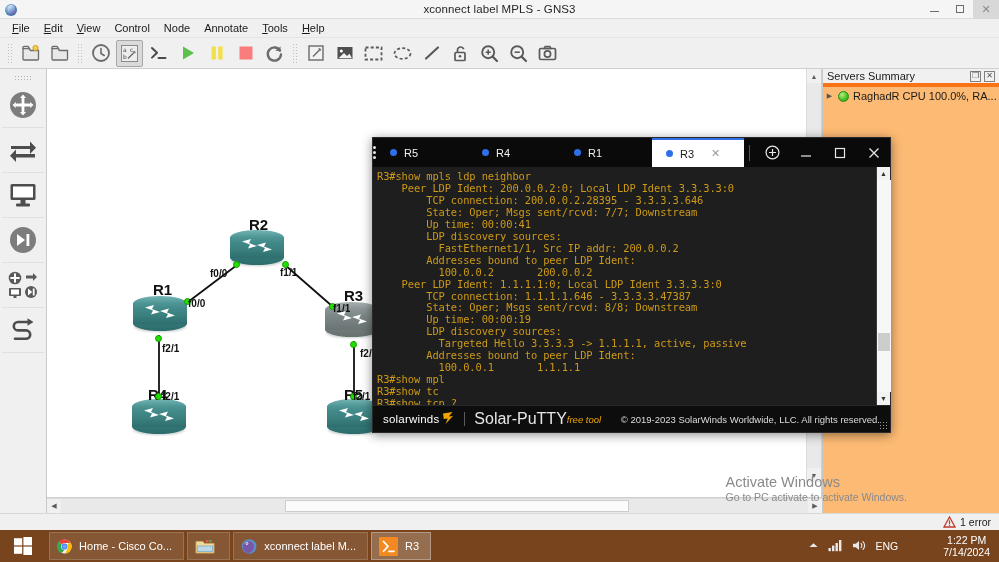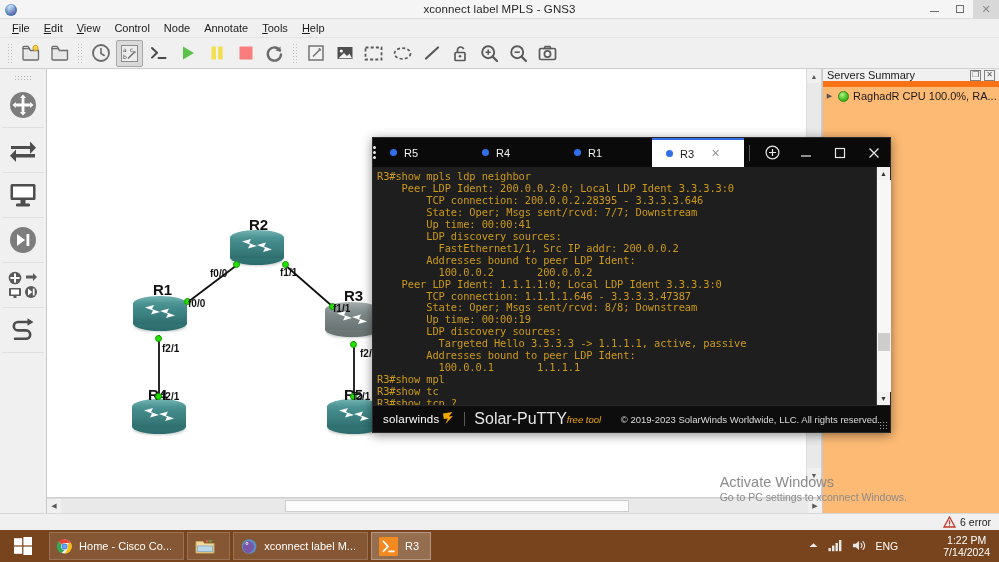--- a/index.html
+++ b/index.html
@@ -123,21 +123,21 @@
     position: absolute; top: 72%; left: 1px; width: 12px; height: 22px;
     background: #fbfbfb; border: 1px solid #cdcdcd;
   }
 
   .right-dock {
     width: 177px; background: #f0f0f0; border-left: 1px solid #c8c8c8;
     display: flex; flex-direction: column;
   }
   .dock-title {
     height: 18px; display: flex; align-items: center; padding: 0 4px;
-    font-size: 11px; color: #1a1a1a; border-bottom: 6px solid #f97316;
+    font-size: 11px; color: #1a1a1a; border-bottom: 4px solid #f97316;
   }
   .dock-title-btns { margin-left: auto; display: flex; gap: 3px; }
   .dk-btn {
     width: 11px; height: 11px; border: 1px solid #808080; position: relative;
     display: flex; align-items: center; justify-content: center;
     font-size: 8px; color: #555; line-height: 1;
   }
   .dock-body { flex: 1; background: #fdba74; padding: 3px 2px; }
   .server-row { display: flex; align-items: center; gap: 4px; font-size: 11px; color: #1a1a1a; }
   .tree-arrow {
@@ -656,27 +656,27 @@
       </div>
     </div>
   </div>
 
   <div class="statusbar">
     <svg width="13" height="12" viewBox="0 0 13 12">
         <path d="M6.5 1 12 11H1z" fill="none" stroke="#c0392b" stroke-width="1.3"></path>
         <rect x="5.9" y="4.4" width="1.2" height="3.6" fill="#c0392b"></rect>
         <rect x="5.9" y="8.6" width="1.2" height="1.2" fill="#c0392b"></rect>
       </svg>
-    <span class="err-text">6 error</span>
+    <span class="err-text">1 error</span>
   </div>
 </div>
 
 <div class="watermark">
   <div class="wm1">Activate Windows</div>
-  <div class="wm2">Go to PC settings to xconnect Windows.</div>
+  <div class="wm2">Go to PC activate to activate Windows.</div>
 </div>
 
 <div id="putty">
   <div class="putty-tabbar">
     <div class="kebab">
         <i></i>
         <i></i>
         <i></i>
       </div>
     <div class="ptab">

